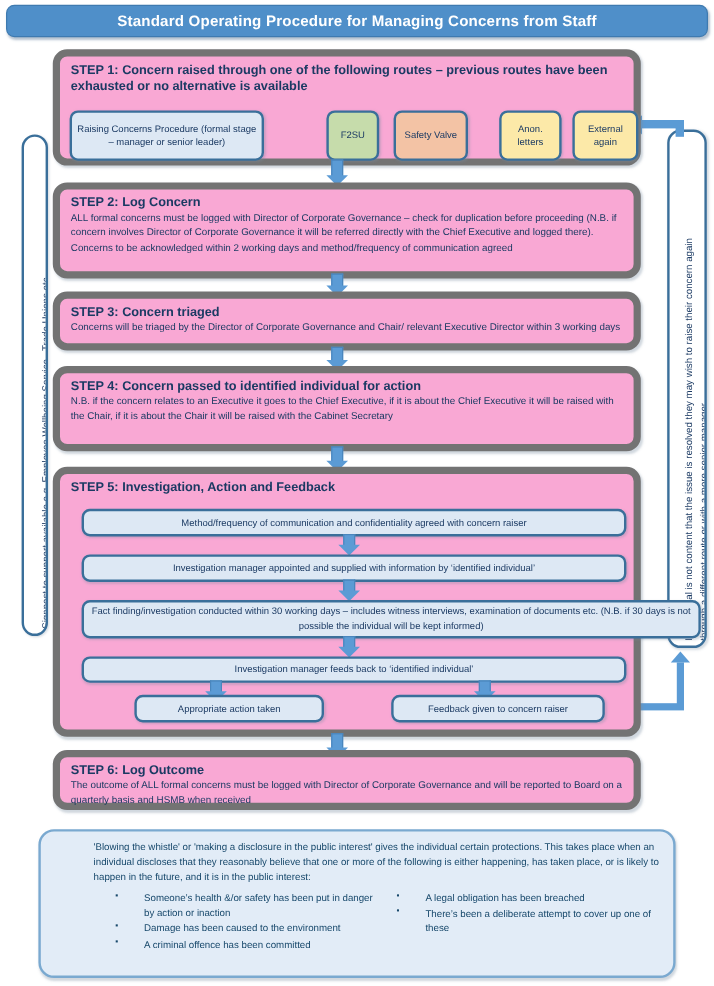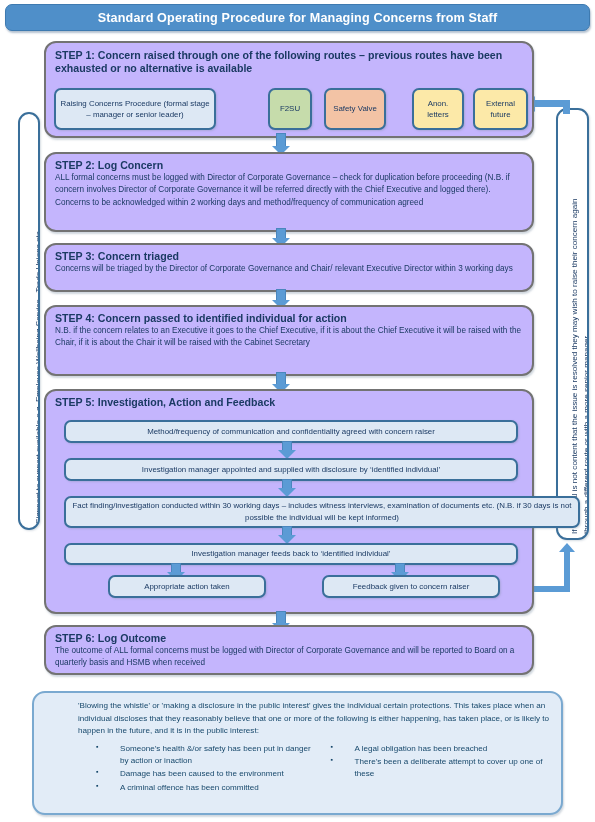--- a/index.html
+++ b/index.html
@@ -30,22 +30,22 @@
     color: #ffffff;
     font-size: 12.6px;
     font-weight: bold;
     letter-spacing: 0.15px;
     white-space: nowrap;
   }
 
   
   .box {
     position: absolute;
-    background: #c4b5fd;
-    border: 2px solid #737373;
+    background: #f9a8d4;
+    border: 6px solid #737373;
     border-radius: 12px;
     box-shadow: 1px 2px 2px rgba(120,140,160,0.35);
   }
   .step-title {
     color: #1b3a63;
     font-size: 10.6px;
     font-weight: bold;
     line-height: 1.22;
     display: block;
   }
@@ -222,21 +222,21 @@
       <div class="chip" style="left:222px; top:45px; width:44px; height:42px; background:#c6dcab;">
         <span>F2SU</span>
       </div>
       <div class="chip" style="left:278px; top:45px; width:62px; height:42px; background:#f3c3a5;">
         <span>Safety Valve</span>
       </div>
       <div class="chip" style="left:366px; top:45px; width:52px; height:42px; background:#fce9a8;">
         <span>Anon. letters</span>
       </div>
       <div class="chip" style="left:427px; top:45px; width:55px; height:42px; background:#fce9a8;">
-        <span>External future</span>
+        <span>External again</span>
       </div>
     </div>
   </div>
 
   <div class="arrow-down" style="left:281px; top:133px;">
     <div class="shaft" style="left:-5px; top:0; width:10px; height:14px;"></div>
     <div class="head" style="left:-9px; top:13px;"></div>
   </div>
 
   <div class="box" style="left:44px; top:152px; width:490px; height:80px; padding:5px 9px;">
@@ -275,21 +275,21 @@
     <div class="sub" style="left:18px; top:29px; width:454px; height:23px;">
       <span>Method/frequency of communication and confidentiality agreed with concern raiser</span>
     </div>
 
     <div class="arrow-down" style="left:241px; top:50px;">
       <div class="shaft" style="left:-5px; top:0; width:10px; height:10px;"></div>
       <div class="head" style="left:-9px; top:9px;"></div>
     </div>
 
     <div class="sub" style="left:18px; top:67px; width:454px; height:23px;">
-      <span>Investigation manager appointed and supplied with disclosure by ‘identified individual’</span>
+      <span>Investigation manager appointed and supplied with information by ‘identified individual’</span>
     </div>
 
     <div class="arrow-down" style="left:241px; top:88px;">
       <div class="shaft" style="left:-5px; top:0; width:10px; height:10px;"></div>
       <div class="head" style="left:-9px; top:9px;"></div>
     </div>
 
     <div class="sub" style="left:18px; top:105px; width:516px; height:32px;">
       <span>Fact finding/investigation conducted within 30  working days – includes witness interviews, examination of documents etc. (N.B. if 30 days is not possible the individual will be kept informed)</span>
     </div>

